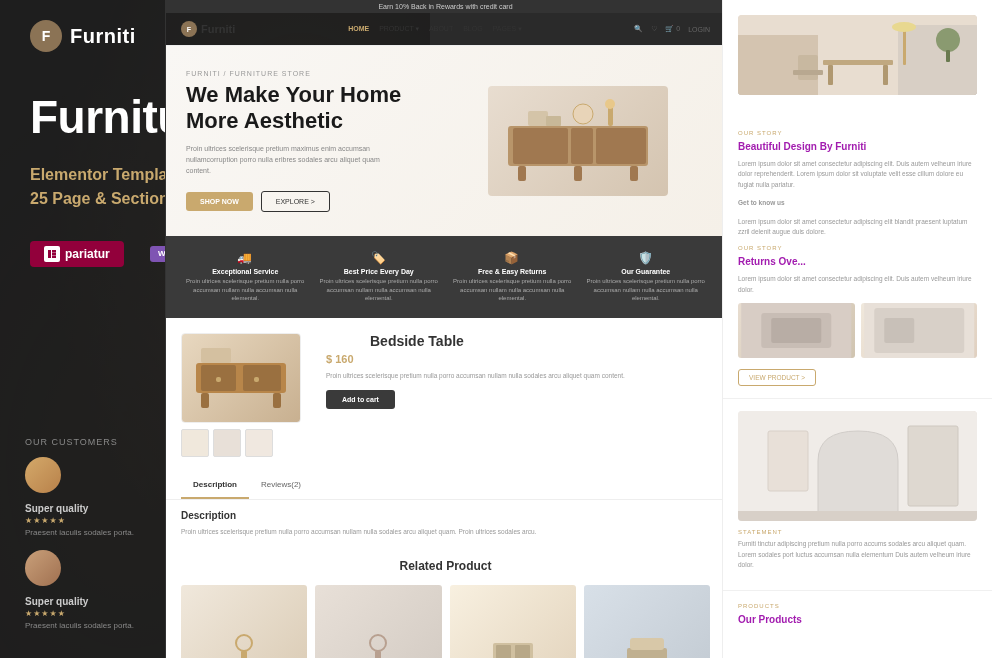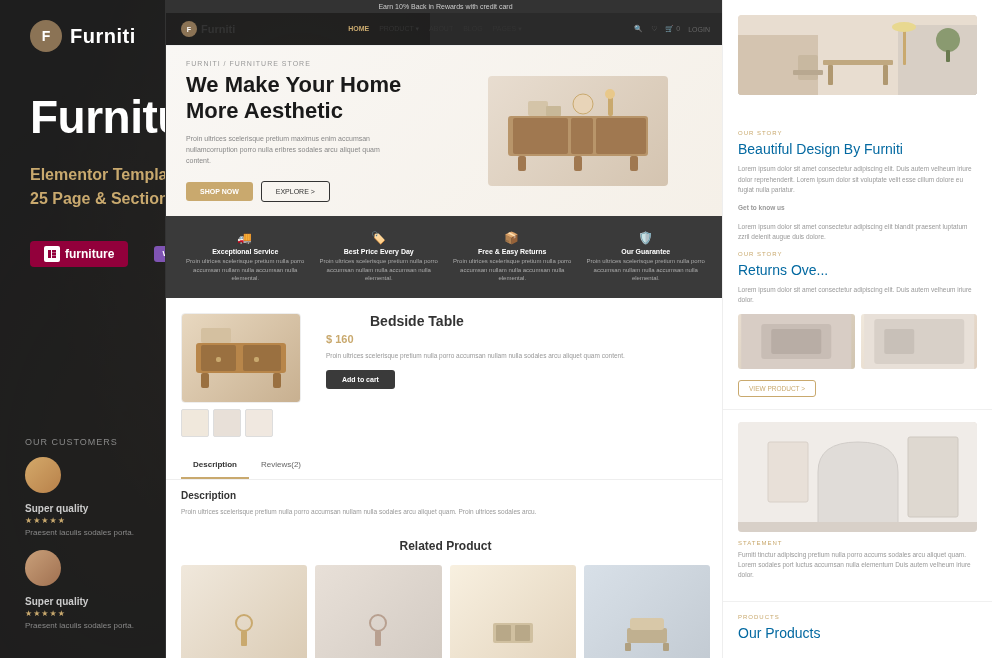--- a/index.html
+++ b/index.html
@@ -263,21 +263,21 @@
       display: flex;
       gap: 8px;
       align-items: center;
       font-size: 7px;
       color: #666;
     }
 
     
     .hero-section {
       background: linear-gradient(135deg, #f9f7f4 0%, #f5f0e8 100%);
-      padding: 14px 20px;
+      padding: 24px 20px;
       display: flex;
       align-items: center;
       gap: 12px;
       min-height: 150px;
       position: relative;
       overflow: hidden;
     }
 
     .hero-content {
       flex: 1;
@@ -612,23 +612,23 @@
 
     .right-section-label {
       font-size: 6px;
       color: #c9a96e;
       text-transform: uppercase;
       letter-spacing: 1px;
       margin-bottom: 4px;
     }
 
     .right-section-title {
-      font-size: 14px;
-      font-weight: 400;
-      color: #0369a1;
+      font-size: 10px;
+      font-weight: 700;
+      color: #a21caf;
       margin-bottom: 6px;
       line-height: 1.3;
     }
 
     .right-section-desc {
       font-size: 6.5px;
       color: #999;
       line-height: 1.6;
       margin-bottom: 8px;
     }
@@ -744,21 +744,21 @@
     <div class="badges">
       <div class="badge-elementor">
         <div class="badge-elementor-icon">
           <svg width="10" height="10" viewBox="0 0 10 10">
               <rect x="1" y="1" width="3" height="8" fill="#92003B"></rect>
               <rect x="5" y="1" width="4" height="2.5" fill="#92003B"></rect>
               <rect x="5" y="3.7" width="4" height="2.5" fill="#92003B"></rect>
               <rect x="5" y="6.5" width="4" height="2.5" fill="#92003B"></rect>
             </svg>
         </div>
-        <span>furniture</span>
+        <span>pariatur</span>
       </div>
       <div class="badge-woo">
         <div class="woo-icon">W</div>
         <span>WooCommerce</span>
       </div>
     </div>
   </div>
 
   <div class="left-bottom">
     <div class="testimonials-label">OUR CUSTOMERS</div>

